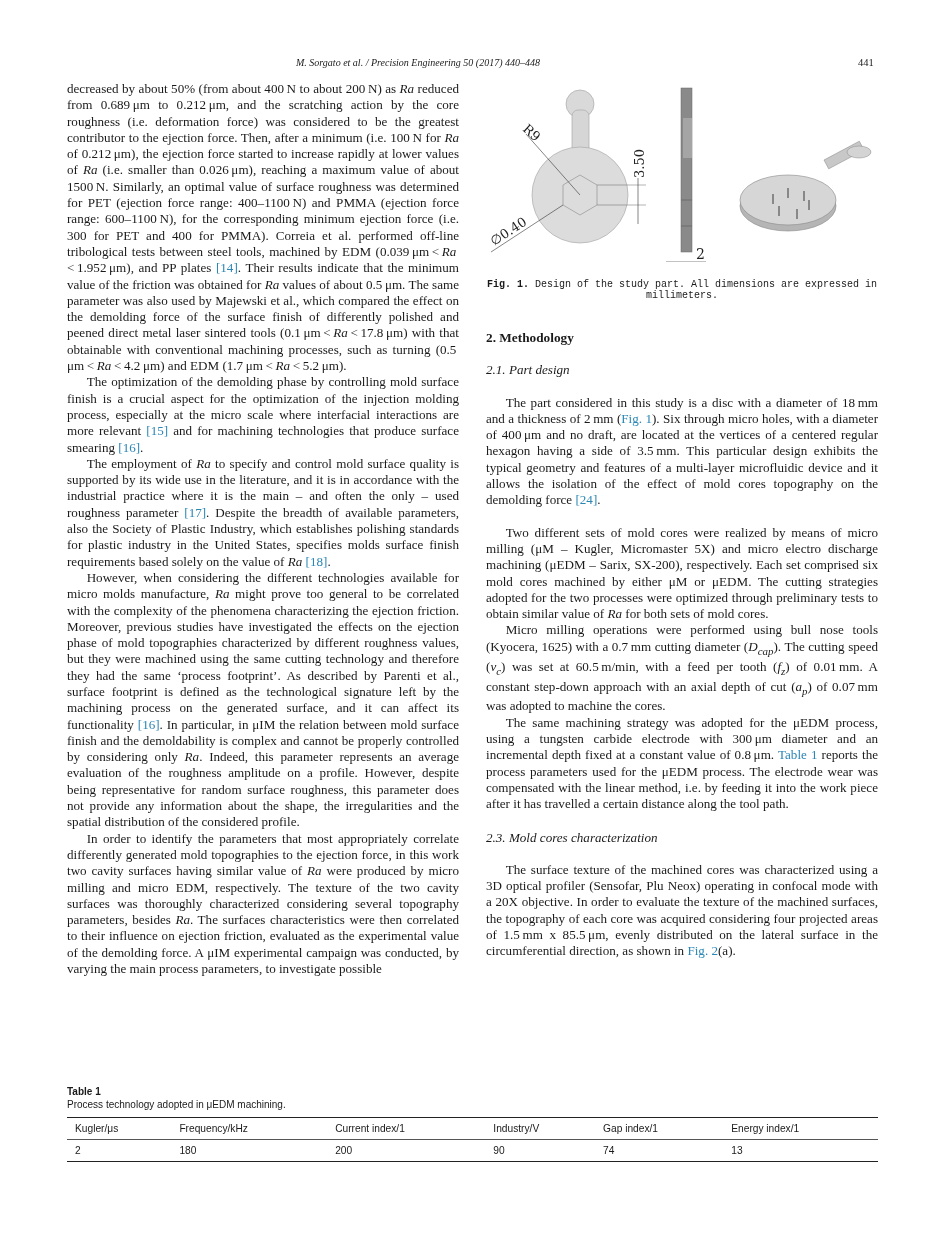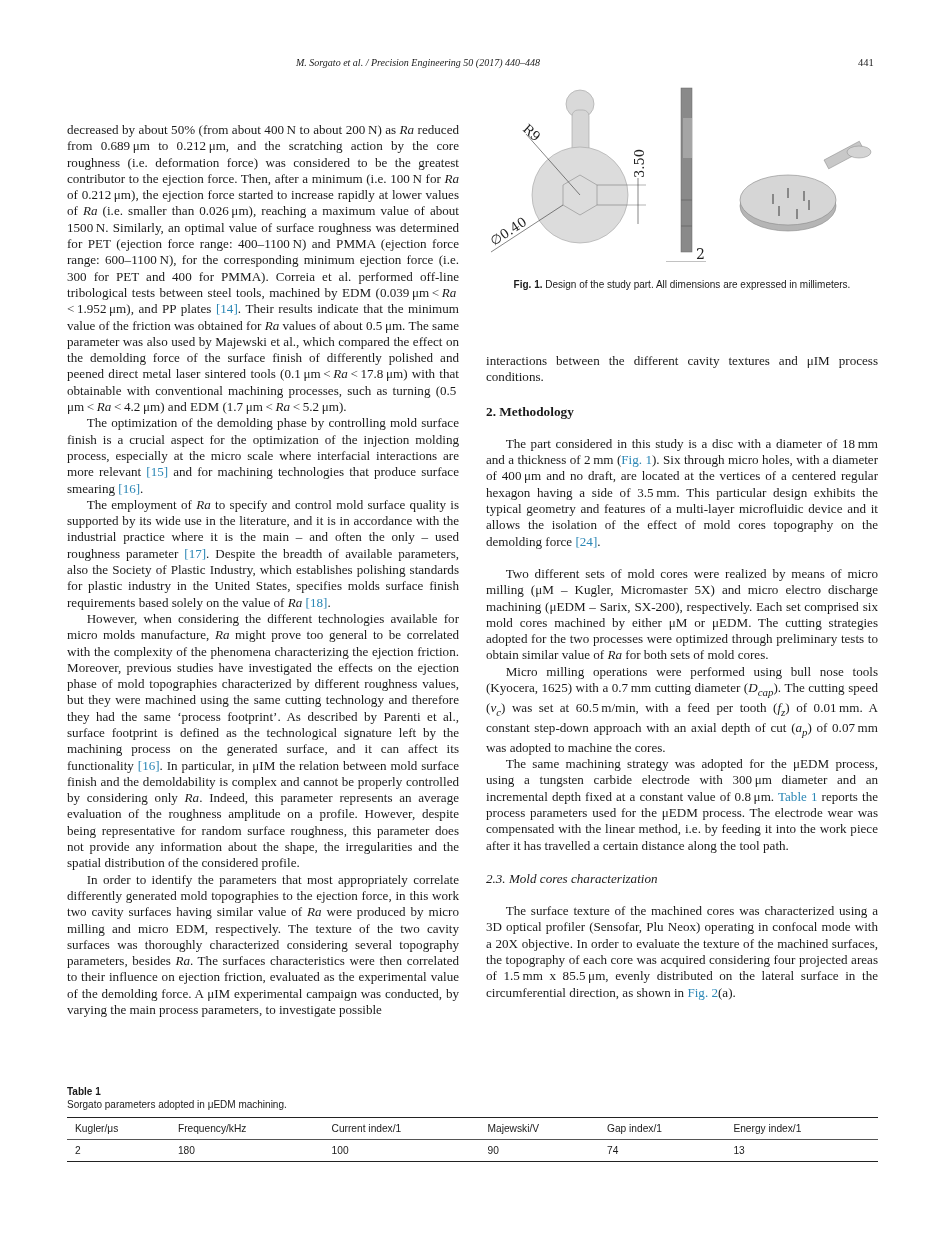--- a/index.html
+++ b/index.html
@@ -1,27 +1,27 @@
 <!DOCTYPE html>
 <html><head>
 <meta charset="utf-8">
 <style>
   html, body { margin: 0; padding: 0; background: #ffffff; }
   body { width: 925px; height: 1234px; position: relative; overflow: hidden; color: #1a1a1a; font-family: "DejaVu Serif", serif; }
   .running-head { position: absolute; top: 57px; left: 0; width: 836px; font-size: 10px; font-style: italic; text-align: center; font-family: "Liberation Serif", serif; }
   .page-number { position: absolute; top: 57px; left: 858px; font-size: 10.5px; font-family: "Liberation Serif", serif; }
-  .col { position: absolute; font-family: "Liberation Serif", serif; font-size: 13.1px; line-height: 16.3px; text-align: justify; hyphens: auto; margin-top: 41px; }
+  .col { position: absolute; font-family: "Liberation Serif", serif; font-size: 13.1px; line-height: 16.3px; text-align: justify; hyphens: auto; }
   .col-left { left: 67px; top: 81px; width: 392px; }
   .col-right { left: 486px; width: 392px; }
   .col p { margin: 0; text-indent: 0; }
   .col p.indent { text-indent: 1.5em; }
   .cite { color: #2a86b5; }
   .ital { font-style: italic; }
   .fig1 { position: absolute; left: 486px; top: 82px; width: 392px; height: 180px; }
-  .fig-caption { position: absolute; left: 486px; top: 279px; width: 392px; text-align: center; font-size: 10px; font-family: Liberation Sans, sans-serif; }
+  .fig-caption { position: absolute; left: 486px; top: 279px; width: 392px; text-align: center; font-size: 10px; font-family: Liberation Mono, monospace; }
   .fig-caption b { font-weight: bold; }
   .sec-head { font-weight: bold; font-size: 13.3px; }
   .subsec-head { font-style: italic; font-size: 13.1px; }
   .table-block { position: absolute; left: 67px; top: 1086px; width: 811px; font-family: "Liberation Sans", sans-serif; font-size: 10px; }
   .table-label { font-weight: bold; }
   .table-caption { margin-top: 2px; }
   table { width: 100%; border-collapse: collapse; margin-top: 7px; font-size: 10.2px; }
   th { font-weight: normal; text-align: left; padding: 5px 0 5px 8px; border-top: 1.3px solid #222; border-bottom: 1px solid #555; }
   td { text-align: left; padding: 5px 0 5px 8px; border-bottom: 1.3px solid #222; }
 </style>
@@ -81,57 +81,57 @@
         <rect x="292" y="124" width="2" height="10"></rect>
       <rect x="310" y="127" width="2" height="10"></rect>
         <rect x="322" y="118" width="2" height="10"></rect>
     </g>
   </g>
 </svg>
 
 <div class="fig-caption"><b>Fig. 1.</b><span> Design of the study part. All dimensions are expressed in millimeters.</span></div>
 
 <div class="col col-right" style="top:312px;">
-  <p>interactions between the different cavity textures and μIM process conditions.</p>
 
   <p class="sec-head" style="margin-top:18px;">2.  Methodology</p>
 
+  <p class="subsec-head" style="margin-top:16px;">2.1.  Part design</p>
 
   <p class="indent" style="margin-top:16px;"><span>The part considered in this study is a disc with a diameter of 18 mm and a thickness of 2 mm (</span><span class="cite">Fig. 1</span><span>). Six through micro holes, with a diameter of 400 μm and no draft, are located at the vertices of a centered regular hexagon having a side of 3.5 mm. This particular design exhibits the typical geometry and features of a multi-layer microfluidic device and it allows the isolation of the effect of mold cores topography on the demolding force </span><span class="cite">[24]</span><span>.</span></p>
 
 
   <p class="indent" style="margin-top:16px;"><span>Two different sets of mold cores were realized by means of micro milling (μM – Kugler, Micromaster 5X) and micro electro discharge machining (μEDM – Sarix, SX-200), respectively. Each set comprised six mold cores machined by either μM or μEDM. The cutting strategies adopted for the two processes were optimized through preliminary tests to obtain similar value of </span><span class="ital">Ra</span><span> for both sets of mold cores.</span></p>
 
   <p class="indent"><span>Micro milling operations were performed using bull nose tools (Kyocera, 1625) with a 0.7 mm cutting diameter (</span><span class="ital">D</span><sub class="ital">cap</sub><span>). The cutting speed (</span><span class="ital">v</span><sub class="ital">c</sub><span>) was set at 60.5 m/min, with a feed per tooth (</span><span class="ital">f</span><sub class="ital">z</sub><span>) of 0.01 mm. A constant step-down approach with an axial depth of cut (</span><span class="ital">a</span><sub class="ital">p</sub><span>) of 0.07 mm was adopted to machine the cores.</span></p>
 
   <p class="indent"><span>The same machining strategy was adopted for the μEDM process, using a tungsten carbide electrode with 300 μm diameter and an incremental depth fixed at a constant value of 0.8 μm. </span><span class="cite">Table 1</span><span> reports the process parameters used for the μEDM process. The electrode wear was compensated with the linear method, i.e. by feeding it into the work piece after it has travelled a certain distance along the tool path.</span></p>
 
   <p class="subsec-head" style="margin-top:17px;">2.3.  Mold cores characterization</p>
 
   <p class="indent" style="margin-top:16px;"><span>The surface texture of the machined cores was characterized using a 3D optical profiler (Sensofar, Plu Neox) operating in confocal mode with a 20X objective. In order to evaluate the texture of the machined surfaces, the topography of each core was acquired considering four projected areas of 1.5 mm x 85.5 μm, evenly distributed on the lateral surface in the circumferential direction, as shown in </span><span class="cite">Fig. 2</span><span>(a).</span></p>
 </div>
 
 <div class="table-block">
   <div class="table-label">Table 1</div>
-  <div class="table-caption">Sorgato parameters adopted in μEDM machining.</div>
+  <div class="table-caption">Process technology adopted in μEDM machining.</div>
   <table>
     <thead>
       <tr>
         <th>Kugler/μs</th>
         <th>Frequency/kHz</th>
         <th>Current index/1</th>
-        <th>Majewski/V</th>
+        <th>Industry/V</th>
         <th>Gap index/1</th>
         <th>Energy index/1</th>
       </tr>
     </thead>
     <tbody>
       <tr>
         <td>2</td>
         <td>180</td>
-        <td>100</td>
+        <td>200</td>
         <td>90</td>
         <td>74</td>
         <td>13</td>
       </tr>
     </tbody>
   </table>
 </div>
 
 </body></html>

